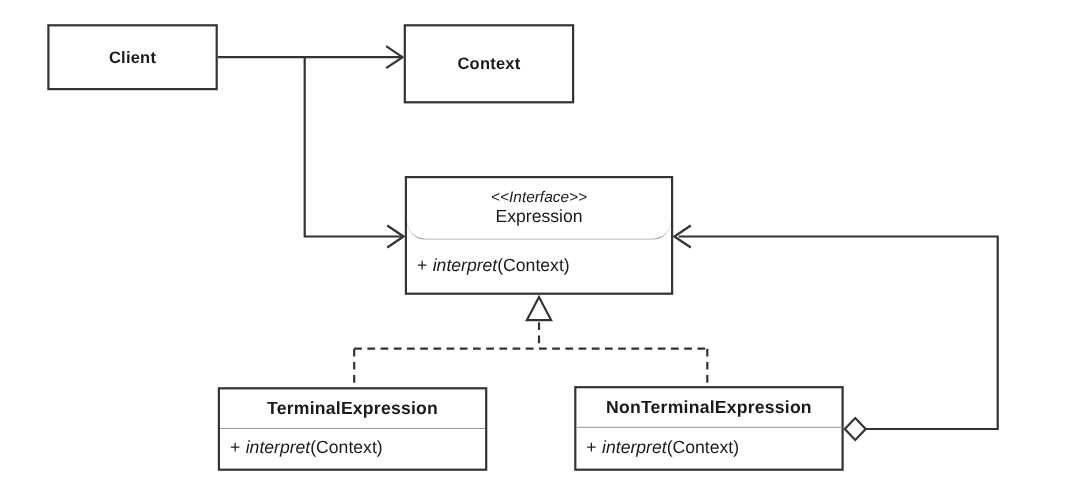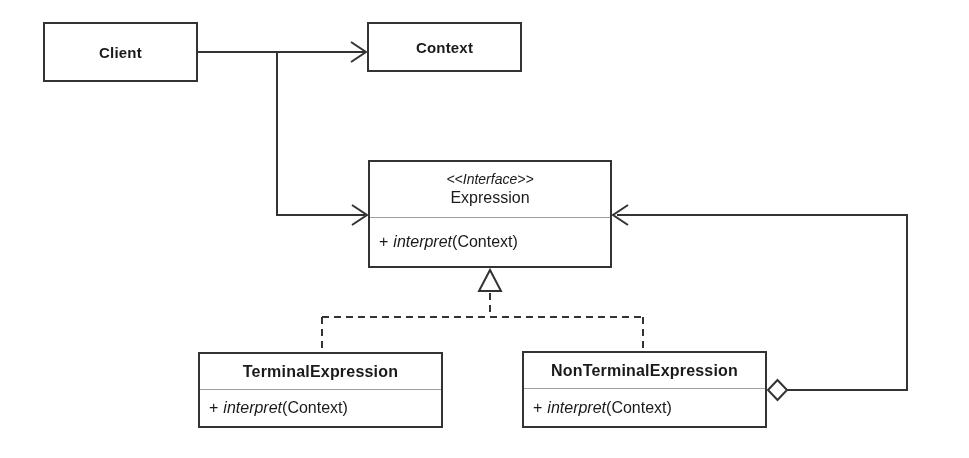--- a/index.html
+++ b/index.html
@@ -59,21 +59,21 @@
     letter-spacing: 0.2px;
     text-align: center;
   }
   .class-header {
     display: flex;
     flex-direction: column;
     align-items: center;
     justify-content: center;
     border-bottom: 1px solid var(--divider-color);
   }
-  .expression-header { height: 56px; }
+  .expression-header { height: 56px; border-radius: 17px; }
   .sub-header { height: 36px; }
   .stereotype {
     font-style: italic;
     font-size: 14px;
     line-height: 17px;
   }
   .iface-title {
     font-weight: normal;
     font-size: 16px;
     line-height: 20px;
@@ -110,21 +110,21 @@
     <path class="stroke-dashed" d="M 490 293 V 317"></path>
     <path class="stroke-dashed" d="M 322 317 H 643"></path>
     <path class="stroke-dashed" d="M 322 317 V 351"></path>
     <path class="stroke-dashed" d="M 643 317 V 350"></path>
   </svg>
 
   <div class="uml-class simple-box" style="left:43px; top:22px; width:155px; height:60px;">
     <div class="class-title">Client</div>
   </div>
 
-  <div class="uml-class simple-box" style="left:367px; top:22px; width:155px; height:50px;">
+  <div class="uml-class simple-box" style="left:367px; top:22px; width:155px; height:72px;">
     <div class="class-title">Context</div>
   </div>
 
   <div class="uml-class col" style="left:368px; top:160px; width:244px; height:108px;">
     <div class="class-header expression-header">
       <div class="stereotype">&lt;&lt;Interface&gt;&gt;</div>
       <div class="iface-title">Expression</div>
     </div>
     <div class="class-methods">
       <span class="method-visibility">+</span>

